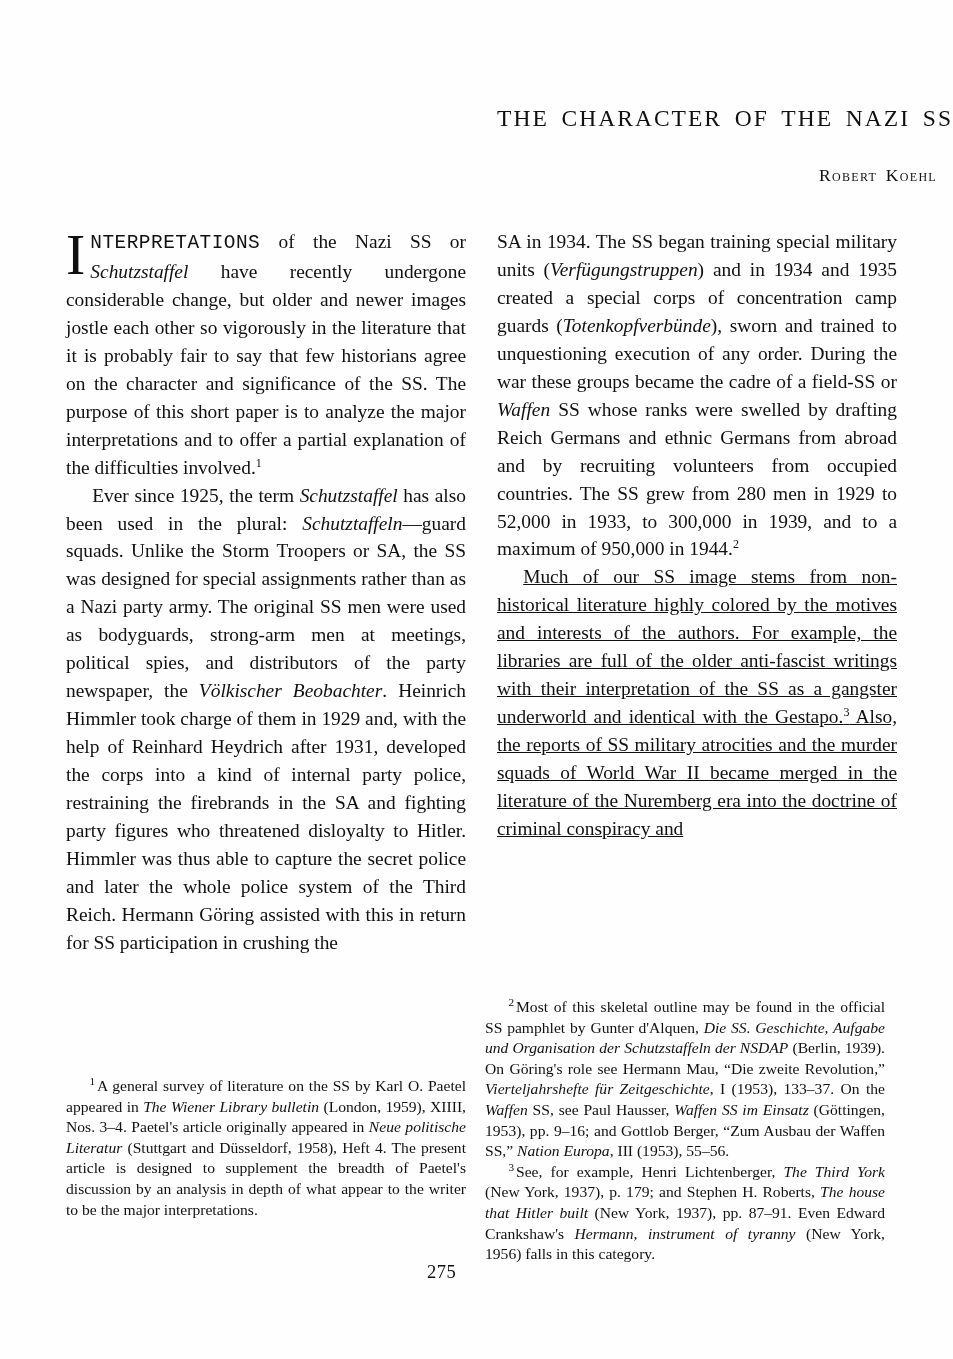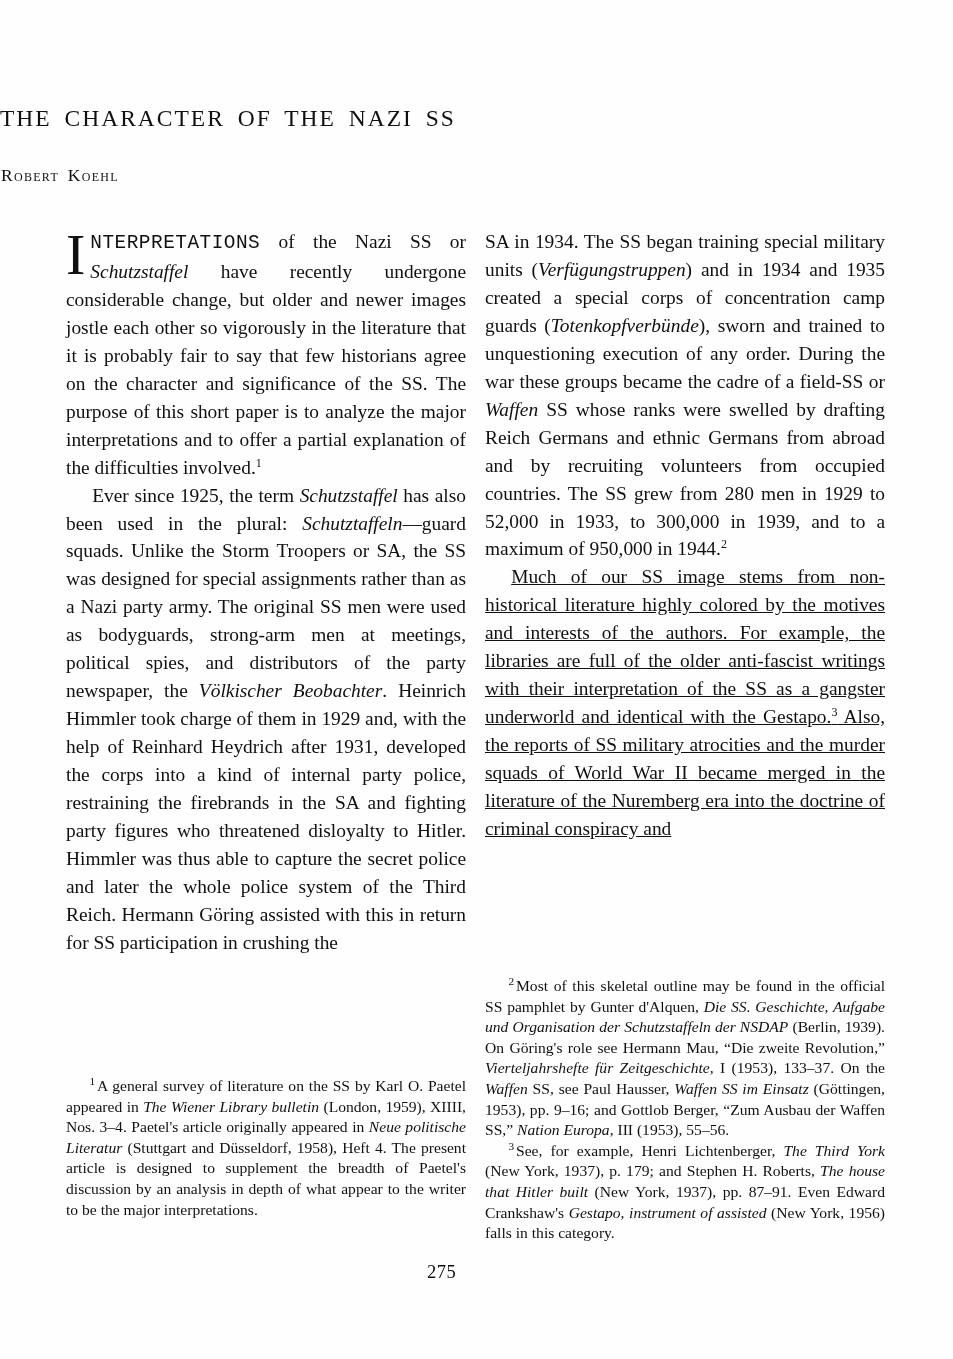--- a/index.html
+++ b/index.html
@@ -23,34 +23,34 @@
     height: 1359px;
     background: #fefefe;
   }
 
   
   .title-block {
     position: absolute;
     left: 0;
     top: 104px;
     width: 953px;
-    text-align: left;
+    text-align: right;
   }
   .article-title {
     font-size: 23.5px;
     letter-spacing: 2.0px;
     word-spacing: 5px;
     font-variant: small-caps;
     text-transform: uppercase;
     font-weight: normal;
     margin: 0;
     line-height: 1.2;
   }
   .author-name {
-    margin: 1px;
+    margin: 16px;
     margin-top: 33px;
     font-size: 17.5px;
     letter-spacing: 1.3px;
     word-spacing: 3px;
     font-variant: small-caps;
     font-weight: normal;
   }
 
   
   .columns {
@@ -59,21 +59,21 @@
     left: 66px;
     width: 820px;
     height: 1030px;
   }
   .col {
     position: absolute;
     top: 0;
     width: 400px;
   }
   .col-left  { left: 0px; }
-  .col-right { left: 419px; }
+  .col-right { left: 431px; }
 
   .body-text {
     font-size: 19.4px;
     line-height: 27.95px;
     text-align: justify;
     text-justify: inter-word;
     margin: 0;
     hyphens: none;
   }
   .body-text + .body-text { text-indent: 1.35em; }
@@ -118,21 +118,21 @@
     text-indent: 1.5em;
   }
   .footnote .fn-mark {
     font-size: 0.72em;
     vertical-align: super;
     line-height: 0;
     margin-right: 2px;
   }
 
   .fn-left-block { position: absolute; top: 832px; width: 400px; left: 0; }
-  .fn-right-block { position: absolute; top: 732px; width: 400px; left: 419px; }
+  .fn-right-block { position: absolute; top: 753px; width: 400px; left: 419px; }
 
   
   .page-number {
     position: absolute;
     left: 0;
     top: 1262px;
     width: 883px;
     text-align: center;
     font-size: 18.5px;
     letter-spacing: 0.5px;
@@ -166,21 +166,21 @@
       <p class="footnote">
         <span class="fn-mark">1</span><span>A general survey of literature on the SS by Karl O. Paetel appeared in <i>The Wiener Library bulletin</i> (London, 1959), XIIII, Nos. 3–4. Paetel's article originally appeared in <i>Neue politische Literatur</i> (Stuttgart and Düsseldorf, 1958), Heft 4. The present article is designed to supplement the breadth of Paetel's discussion by an analysis in depth of what appear to the writer to be the major interpretations.</span>
       </p>
     </div>
 
     <div class="fn-right-block footnotes">
       <p class="footnote">
         <span class="fn-mark">2</span><span>Most of this skeletal outline may be found in the official SS pamphlet by Gunter d'Alquen, <i>Die SS. Geschichte, Aufgabe und Organisation der Schutzstaffeln der NSDAP</i> (Berlin, 1939). On Göring's role see Hermann Mau, “Die zweite Revolution,” <i>Vierteljahrshefte für Zeitgeschichte</i>, I (1953), 133–37. On the <i>Waffen</i> SS, see Paul Hausser, <i>Waffen SS im Einsatz</i> (Göttingen, 1953), pp. 9–16; and Gottlob Berger, “Zum Ausbau der Waffen SS,” <i>Nation Europa</i>, III (1953), 55–56.</span>
       </p>
       <p class="footnote">
-        <span class="fn-mark">3</span><span>See, for example, Henri Lichtenberger, <i>The Third York</i> (New York, 1937), p. 179; and Stephen H. Roberts, <i>The house that Hitler built</i> (New York, 1937), pp. 87–91. Even Edward Crankshaw's <i>Gestapo, instrument of assisted</i> (New York, 1956) falls in this category.</span>
+        <span class="fn-mark">3</span><span>See, for example, Henri Lichtenberger, <i>The Third York</i> (New York, 1937), p. 179; and Stephen H. Roberts, <i>The house that Hitler built</i> (New York, 1937), pp. 87–91. Even Edward Crankshaw's <i>Hermann, instrument of tyranny</i> (New York, 1956) falls in this category.</span>
       </p>
     </div>
 
   </div>
 
   <div class="page-number">275</div>
 
 </div>
 
 </body></html>

